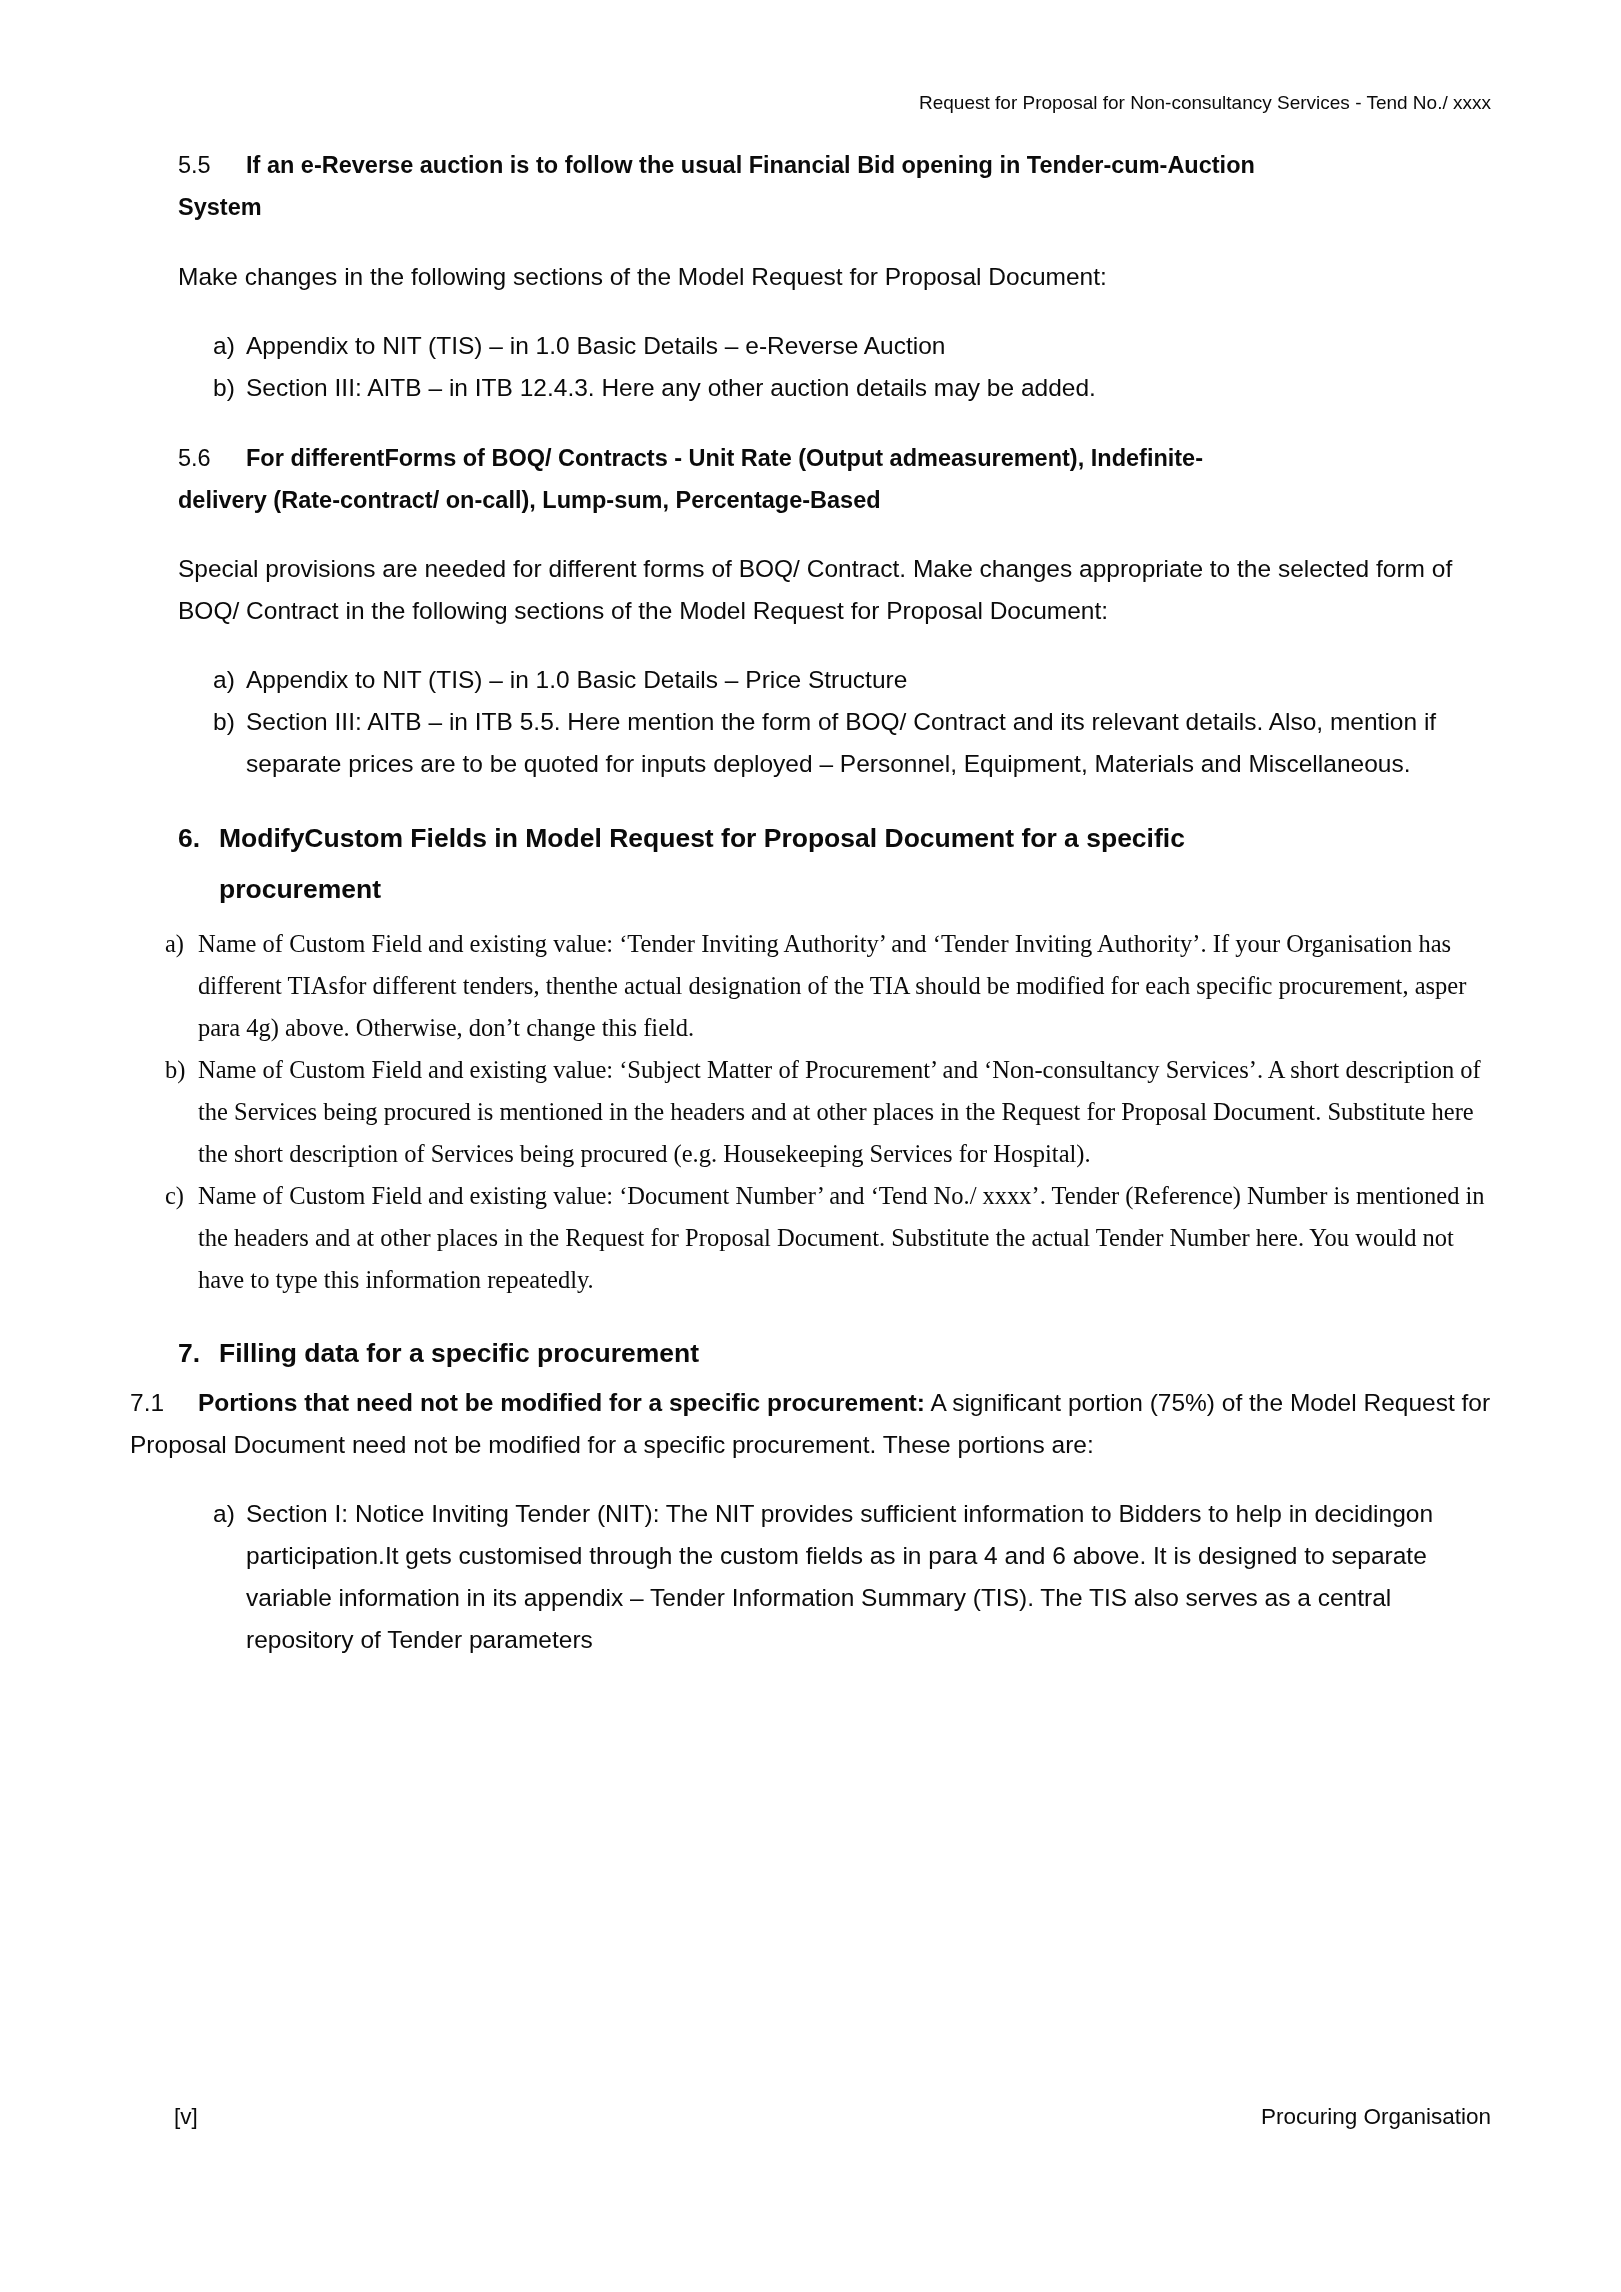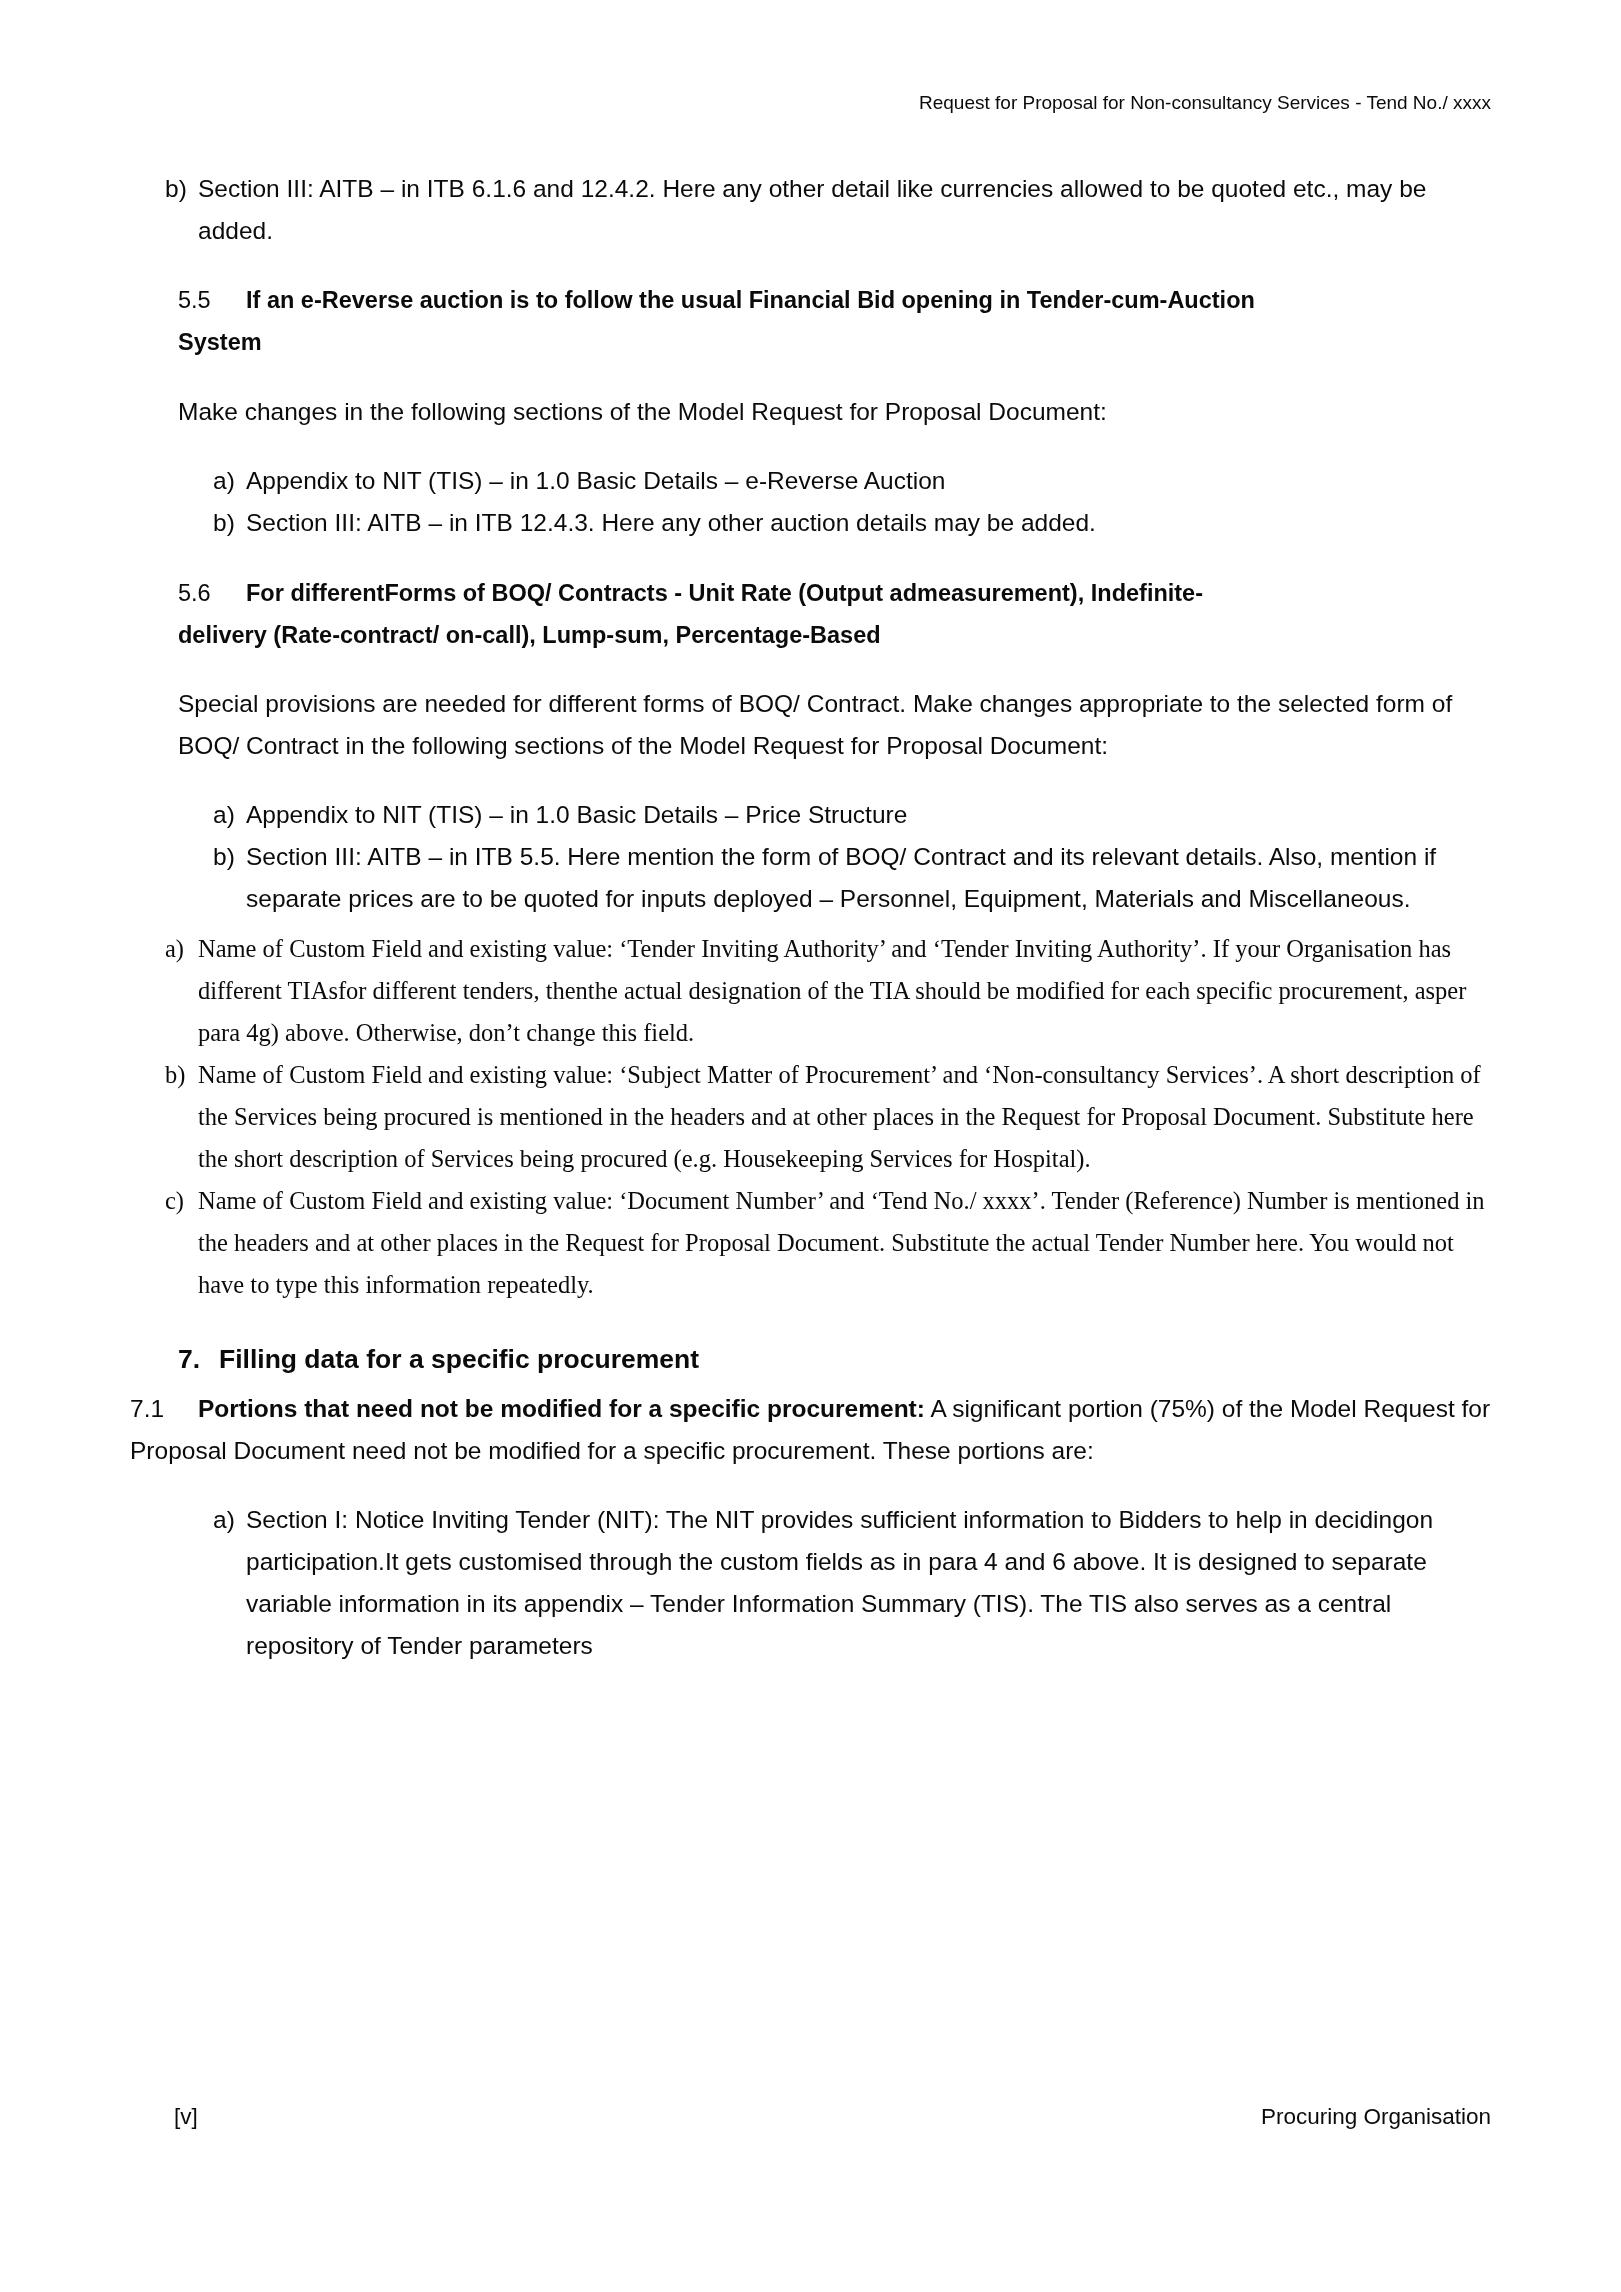--- a/index.html
+++ b/index.html
@@ -43,21 +43,20 @@
 <body>
 
 <div class="page">
 
   <header class="doc-header">
     <span>Request for Proposal for Non-consultancy Services - Tend No./ xxxx</span>
   </header>
 
   <main class="content">
 
-    <div class="list-item first-block"><span class="marker">b)</span><span>Section III: AITB – in ITB 6.1.6 and 12.4.2. Here any other detail like currencies allowed to be quoted etc., may be added.</span></div>
 
     <div class="sub-heading block"><span class="sub-num">5.5</span><span class="sub-title">If an e-Reverse auction is to follow the usual Financial Bid opening in Tender-cum-Auction
 System</span></div>
 
     <p class="block" style="margin-bottom:0;">Make changes in the following sections of the Model Request for Proposal Document:</p>
 
     <div class="block">
       <div class="list-item"><span class="marker">a)</span><span>Appendix to NIT (TIS) – in 1.0 Basic Details – e-Reverse Auction</span></div>
       <div class="list-item"><span class="marker">b)</span><span>Section III: AITB – in ITB 12.4.3. Here any other auction details may be added.</span></div>
     </div>
@@ -65,20 +64,22 @@
     <div class="sub-heading block"><span class="sub-num">5.6</span><span class="sub-title">For differentForms of BOQ/ Contracts - Unit Rate (Output admeasurement), Indefinite-
 delivery (Rate-contract/ on-call), Lump-sum, Percentage-Based</span></div>
 
     <p class="block" style="margin-bottom:0;">Special provisions are needed for different forms of BOQ/ Contract. Make changes appropriate to the selected form of BOQ/ Contract in the following sections of the Model Request for Proposal Document:</p>
 
     <div class="block">
       <div class="list-item"><span class="marker">a)</span><span>Appendix to NIT (TIS) – in 1.0 Basic Details – Price Structure</span></div>
       <div class="list-item"><span class="marker">b)</span><span>Section III: AITB – in ITB 5.5. Here mention the form of BOQ/ Contract and its relevant details. Also, mention if separate prices are to be quoted for inputs deployed – Personnel, Equipment, Materials and Miscellaneous.</span></div>
     </div>
 
+    <div class="big-heading block"><span class="big-num">6.</span><span class="big-title">ModifyCustom Fields in Model Request for Proposal Document for a specific
+procurement</span></div>
 
     <div class="tight">
       <div class="list-item"><span class="marker">a)</span><span>Name of Custom Field and existing value: ‘Tender Inviting Authority’ and ‘Tender Inviting Authority’. If your Organisation has different TIAsfor different tenders, thenthe actual designation of the TIA should be modified for each specific procurement, asper para 4g) above. Otherwise, don’t change this field.</span></div>
       <div class="list-item"><span class="marker">b)</span><span>Name of Custom Field and existing value: ‘Subject Matter of Procurement’ and ‘Non-consultancy Services’. A short description of the Services being procured is mentioned in the headers and at other places in the Request for Proposal Document. Substitute here the short description of Services being procured (e.g. Housekeeping Services for Hospital).</span></div>
       <div class="list-item"><span class="marker">c)</span><span>Name of Custom Field and existing value: ‘Document Number’ and ‘Tend No./ xxxx’. Tender (Reference) Number is mentioned in the headers and at other places in the Request for Proposal Document. Substitute the actual Tender Number here. You would not have to type this information repeatedly.</span></div>
     </div>
 
     <div class="big-heading block"><span class="big-num">7.</span><span class="big-title">Filling data for a specific procurement</span></div>
 
     <div class="sub-lead"><span class="sub-num">7.1</span><span class="lead-bold">Portions that need not be modified for a specific procurement:</span><span> A significant portion (75%) of the Model Request for Proposal Document need not be modified for a specific procurement. These portions are:</span></div>

